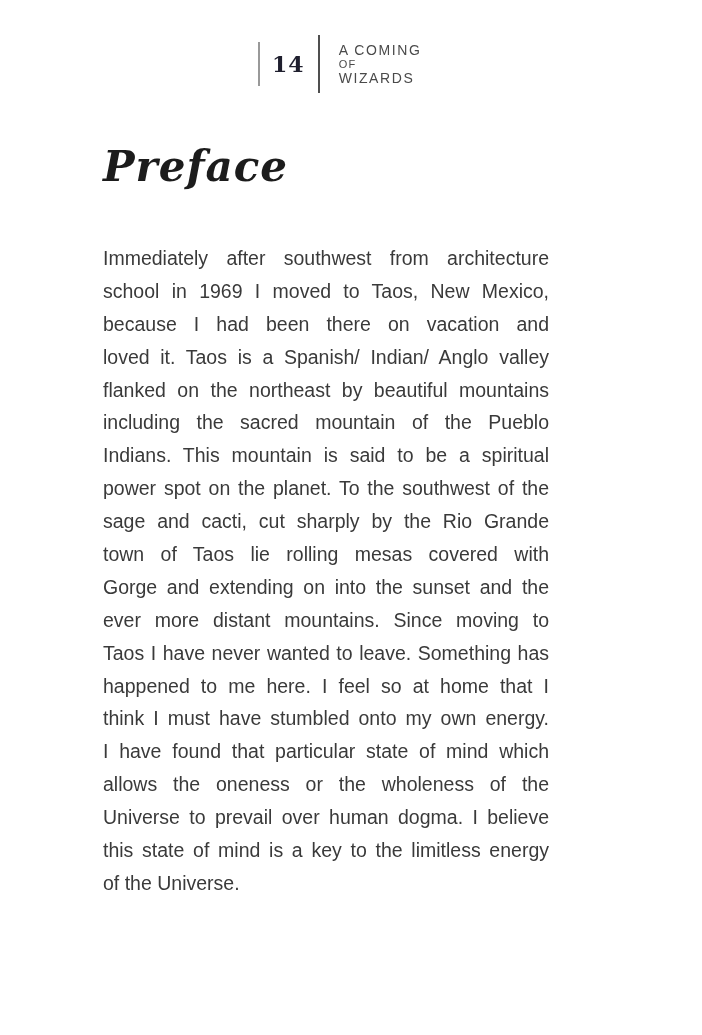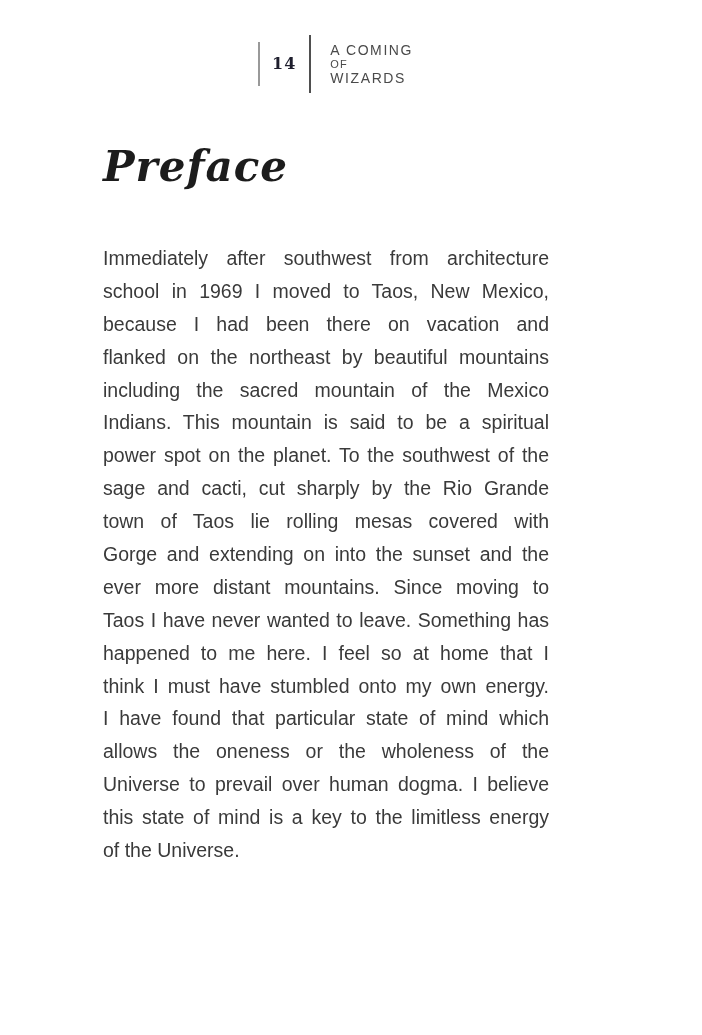--- a/index.html
+++ b/index.html
@@ -31,21 +31,21 @@
     height: 44px;
     background: var(--rule-light, #999999);
   }
   .rule-dark {
     width: 2px;
     height: 58px;
     background: var(--rule-dark, #4f4f4f);
   }
   .folio {
     font-family: "DejaVu Serif", serif;
-    font-size: 16px;
+    font-size: 22px;
     font-weight: 700;
     letter-spacing: 1px;
     color: var(--page-number-text, #1f1f2e);
     padding: 0 13px 0 12px;
     line-height: 1;
     text-align: center;
   }
   .running-title {
     margin-left: 13px;
     font-size: 14px;
@@ -109,22 +109,23 @@
     <span class="rule rule-dark"></span>
     <span class="running-title"><span>A COMING</span><span class="small-of">OF</span><span>WIZARDS</span></span>
   </header>
 
   <h1 class="chapter-title">Preface</h1>
 
   <main class="body-text">
       <div class="line">Immediately after southwest from architecture</div>
       <div class="line">school in 1969 I moved to Taos, New Mexico,</div>
       <div class="line">because I had been there on vacation and</div>
+      <div class="line">loved it. Taos is a Spanish/ Indian/ Anglo valley</div>
       <div class="line">flanked on the northeast by beautiful mountains</div>
-      <div class="line">including the sacred mountain of the Mexico</div>
+      <div class="line">including the sacred mountain of the Pueblo</div>
       <div class="line">Indians. This mountain is said to be a spiritual</div>
       <div class="line">power spot on the planet. To the southwest of the</div>
       <div class="line">sage and cacti, cut sharply by the Rio Grande</div>
       <div class="line">town of Taos lie rolling mesas covered with</div>
       <div class="line">Gorge and extending on into the sunset and the</div>
       <div class="line">ever more distant mountains. Since moving to</div>
       <div class="line">Taos I have never wanted to leave. Something has</div>
       <div class="line">happened to me here. I feel so at home that I</div>
       <div class="line">think I must have stumbled onto my own energy.</div>
       <div class="line">I have found that particular state of mind which</div>

